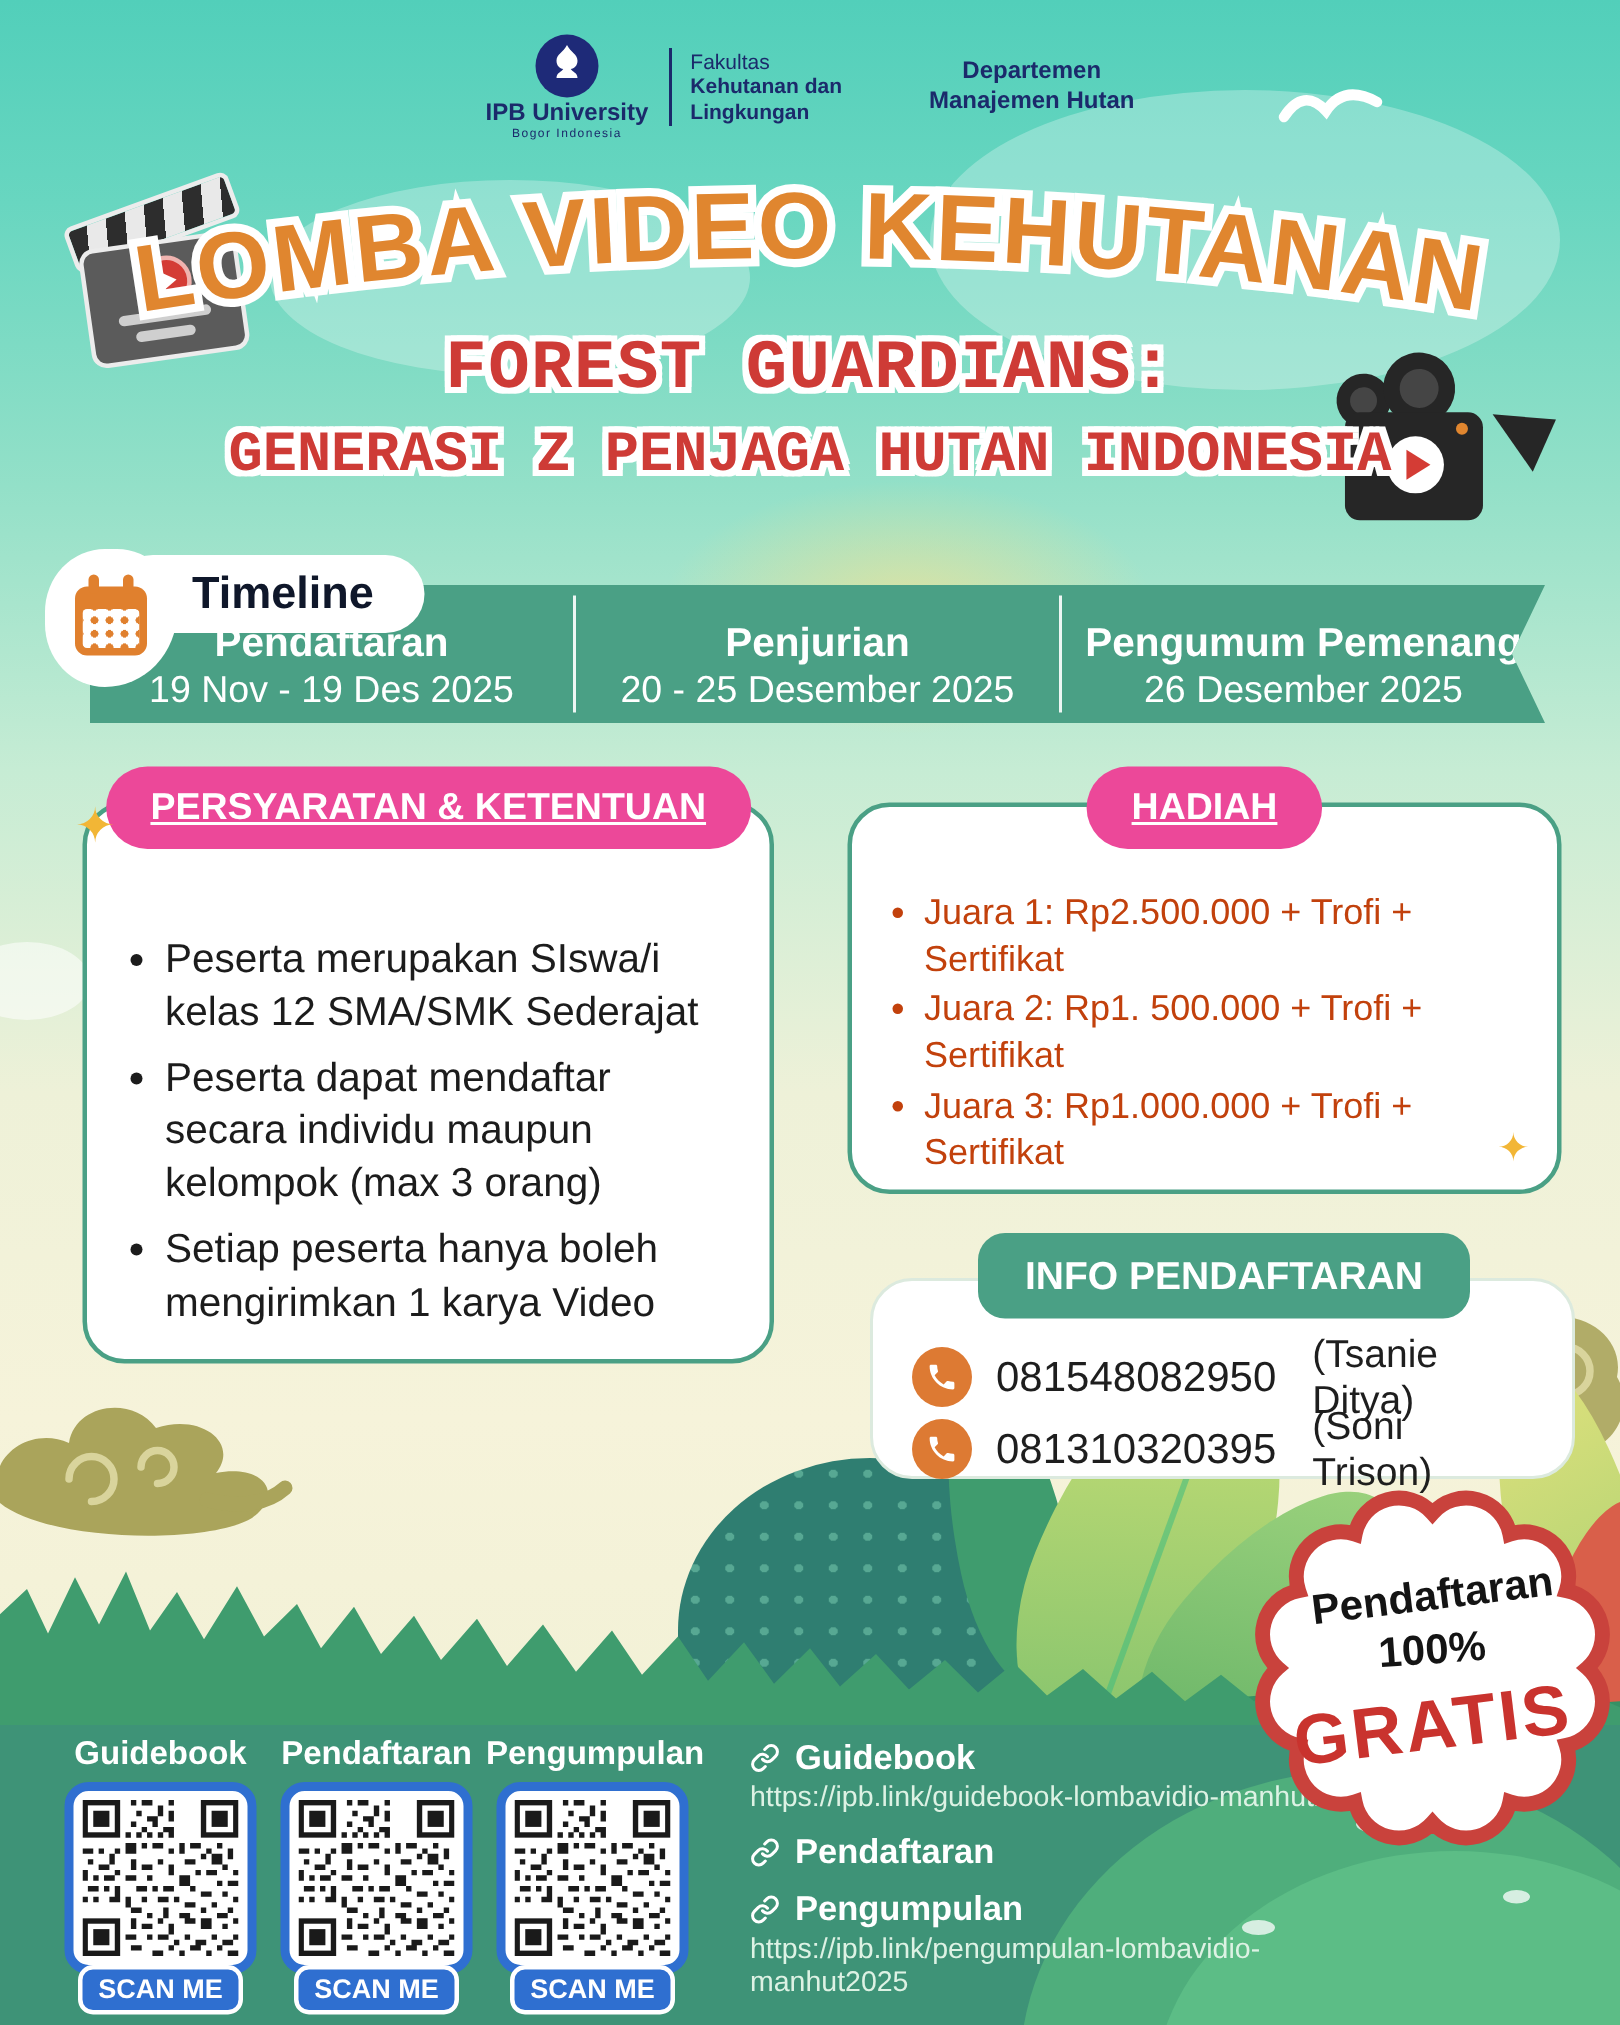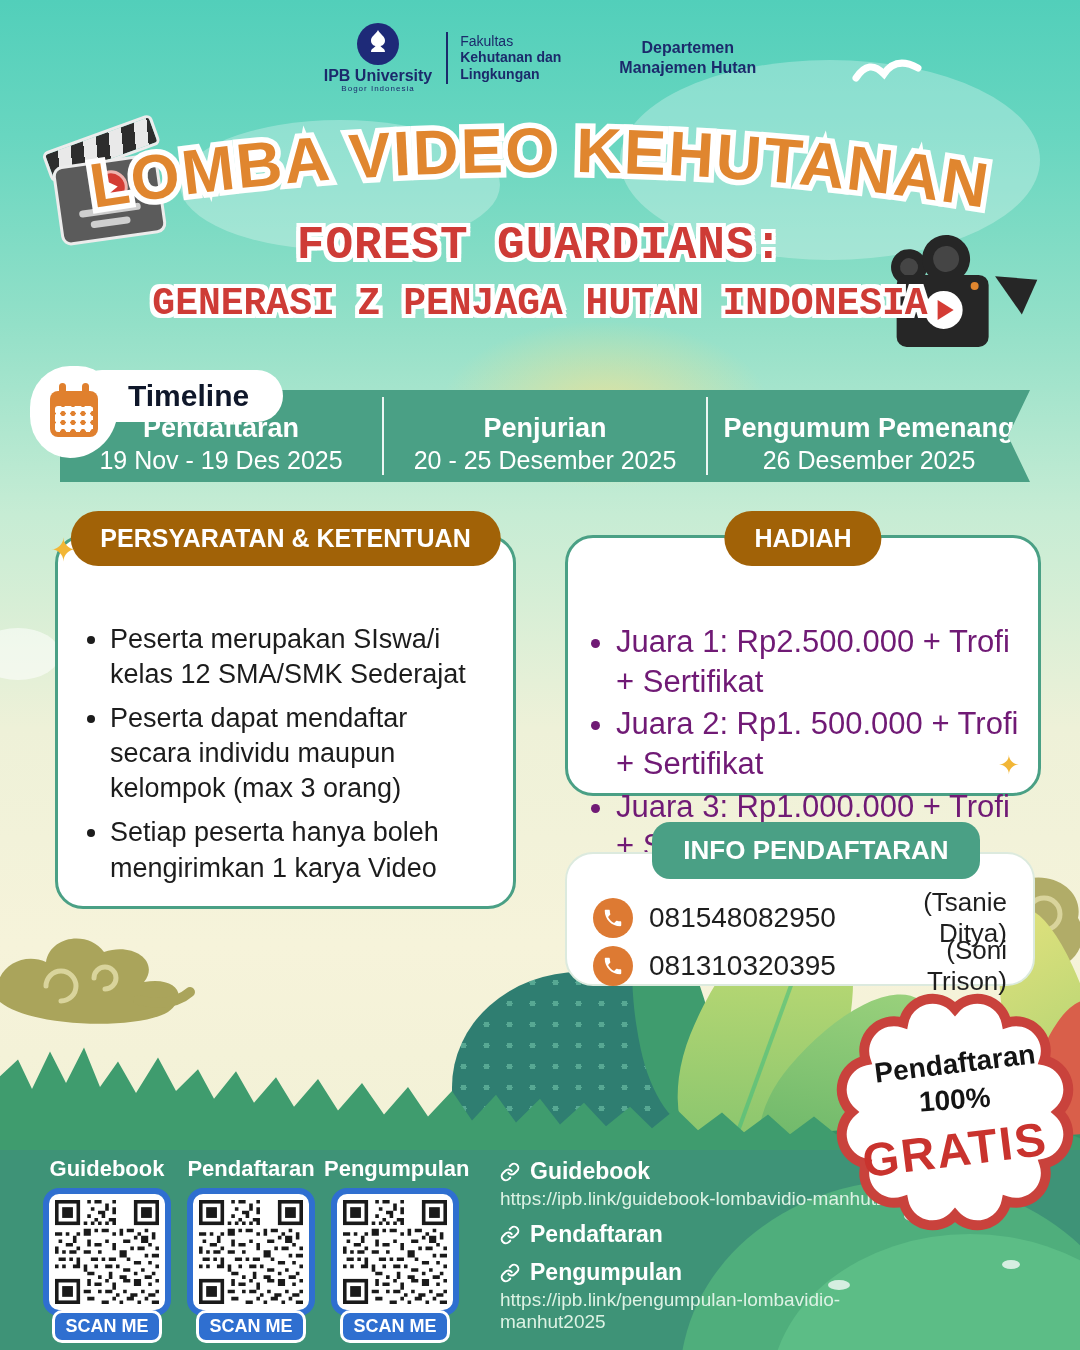--- a/index.html
+++ b/index.html
@@ -63,29 +63,29 @@
   .tag-blob{width:88px;height:92px;background:#fff;border-radius:50% 50% 60% 50%;display:flex;align-items:center;justify-content:center;position:relative;z-index:2;}
   .tag-pill{background:#fff;border-radius:26px;padding:9px 34px 9px 52px;margin-left:-42px;margin-top:4px;color:#0f172a;font-weight:700;font-size:30px;z-index:1;}
   .cal{width:48px;height:46px;position:relative;background:#e0802e;border-radius:8px;margin-top:4px;}
   .cal::before{content:"";position:absolute;left:5px;right:5px;top:15px;bottom:5px;background:#fff;border-radius:3px;
     background-image:radial-gradient(#e0802e 2.6px,transparent 2.8px);background-size:10px 9px;background-position:3px 3px;}
   .cal::after{content:"";position:absolute;top:-8px;left:9px;width:7px;height:13px;background:#e0802e;border-radius:4px;box-shadow:23px 0 0 #e0802e;}
   
   .card{position:absolute;background:#fff;border:3px solid #4aa085;border-radius:28px;}
   .card-req{left:55px;top:535px;width:455px;height:368px;}
   .card-prize{left:565px;top:535px;width:470px;height:255px;}
-  .pill-header{position:absolute;top:-27px;left:50%;transform:translateX(-50%);background:#a16207;color:#fff;font-weight:800;border-radius:32px;padding:13px 30px;font-size:25px;white-space:nowrap;}
+  .pill-header{position:absolute;top:-27px;left:50%;transform:translateX(-50%);background:#ec4899;color:#fff;font-weight:800;border-radius:32px;padding:13px 30px;font-size:25px;white-space:nowrap;text-decoration:underline;}
   .req-list{list-style:disc;margin:84px 18px 0 52px;padding:0;font-size:27px;color:#1c1c1c;line-height:1.3;}
   .req-list li + li{margin-top:9px;}
-  .prize-list{list-style:disc;margin:84px 10px 0 48px;padding:0;font-size:31px;color:#701a75;line-height:1.28;}
+  .prize-list{list-style:disc;margin:56px 10px 0 48px;padding:0;font-size:24px;color:#c2410c;line-height:1.28;}
   .prize-list li + li{margin-top:3px;}
   .sparkle{color:#f2b636;font-size:32px;line-height:1;}
   
   .info-pill{left:652px;top:822px;width:328px;background:#4aa085;color:#fff;text-align:center;font-weight:800;font-size:26px;padding:13px 0;border-radius:18px;z-index:2;}
-  .info-box{left:565px;top:852px;width:470px;height:134px;background:#fff;border:2px solid #dcead f;border:2px solid #dceade;border-radius:28px;z-index:1;padding-top:40px;box-sizing:border-box;text-align:right;}
+  .info-box{left:580px;top:852px;width:470px;height:134px;background:#fff;border:2px solid #dcead f;border:2px solid #dceade;border-radius:28px;z-index:1;padding-top:40px;box-sizing:border-box;}
   .contact-row{display:flex;align-items:center;padding:2px 26px;height:44px;}
   .phone-badge{width:40px;height:40px;border-radius:50%;background:#dd7a33;display:flex;align-items:center;justify-content:center;flex:0 0 auto;}
   .phone-num{font-size:28px;color:#1e1e1e;margin-left:16px;}
   .contact-name{font-size:26px;color:#1e1e1e;margin-left:24px;}
   
   .swirl-left{left:-12px;top:920px;}
   .swirl-right{left:988px;top:862px;}
   .blob-left{left:-24px;top:628px;width:84px;height:52px;background:rgba(255,255,255,.55);border-radius:50%;}
   .leaf{position:absolute;border-radius:50% 50% 50% 50%/60% 60% 42% 42%;}
   .leaf-dome{left:452px;top:972px;width:256px;height:230px;border-radius:50% 50% 0 0;background:#2f7e71;

